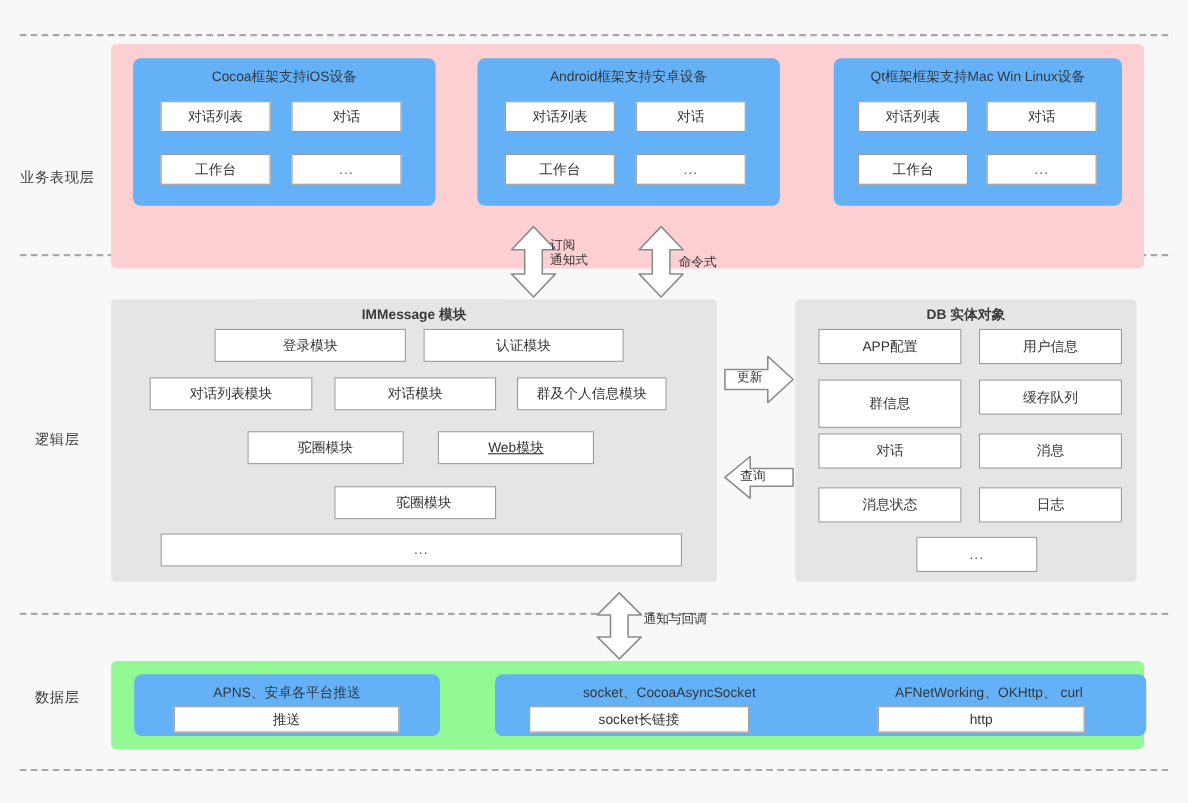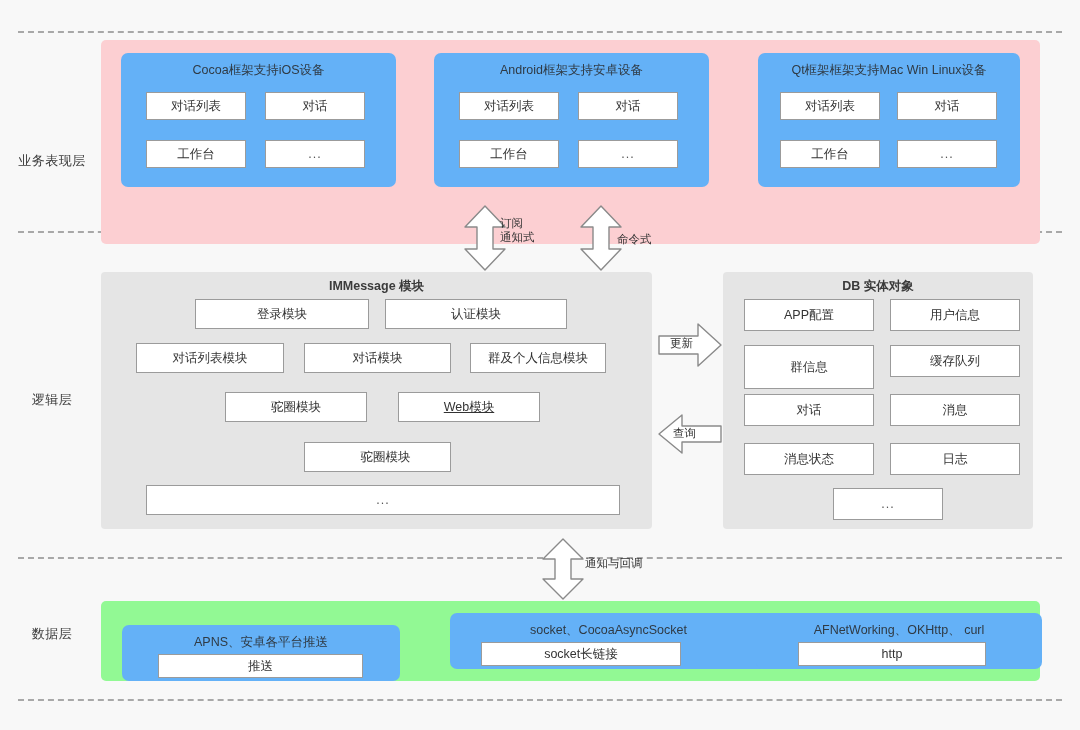--- a/index.html
+++ b/index.html
@@ -215,21 +215,21 @@
 
   <div class="arrow" style="left:541px; top:538px;">
     <svg width="44" height="62" viewBox="0 0 44 62">
       <path d="M22 1 L42 21 L30 21 L30 41 L42 41 L22 61 L2 41 L14 41 L14 21 L2 21 Z" fill="#ffffff" stroke="#8a8a8a" stroke-width="1.4" stroke-linejoin="round"></path>
     </svg>
   </div>
   <div class="arrow-label" style="left:585px; top:556px;">通知与回调</div>
 
   <div class="panel panel-green" style="left:101px; top:601px; width:939px; height:80px;">
 
-    <div class="blue-card" style="left:21px; top:12px; width:278px; height:56px;margin-top:12px;">
+    <div class="blue-card" style="left:21px; top:12px; width:278px; height:56px;">
       <div class="card-title">APNS、安卓各平台推送</div>
       <div class="item" style="left:36px; top:29px; width:205px; height:24px;">推送</div>
     </div>
 
     <div class="blue-card" style="left:349px; top:12px; width:317px; height:56px;">
       <div class="card-title">socket、CocoaAsyncSocket</div>
       <div class="item" style="left:31px; top:29px; width:200px; height:24px;">socket长链接</div>
     </div>
 
     <div class="blue-card" style="left:655px; top:12px; width:262px; height:56px;padding-left:24px;">

